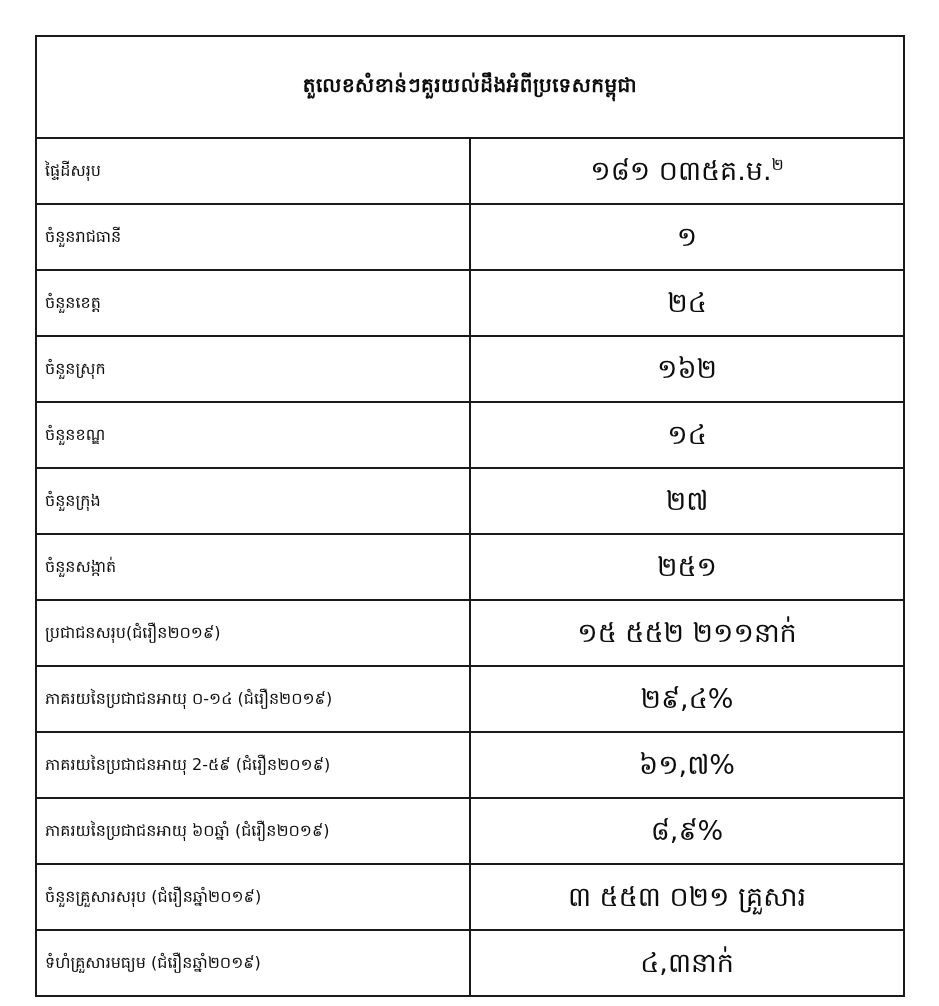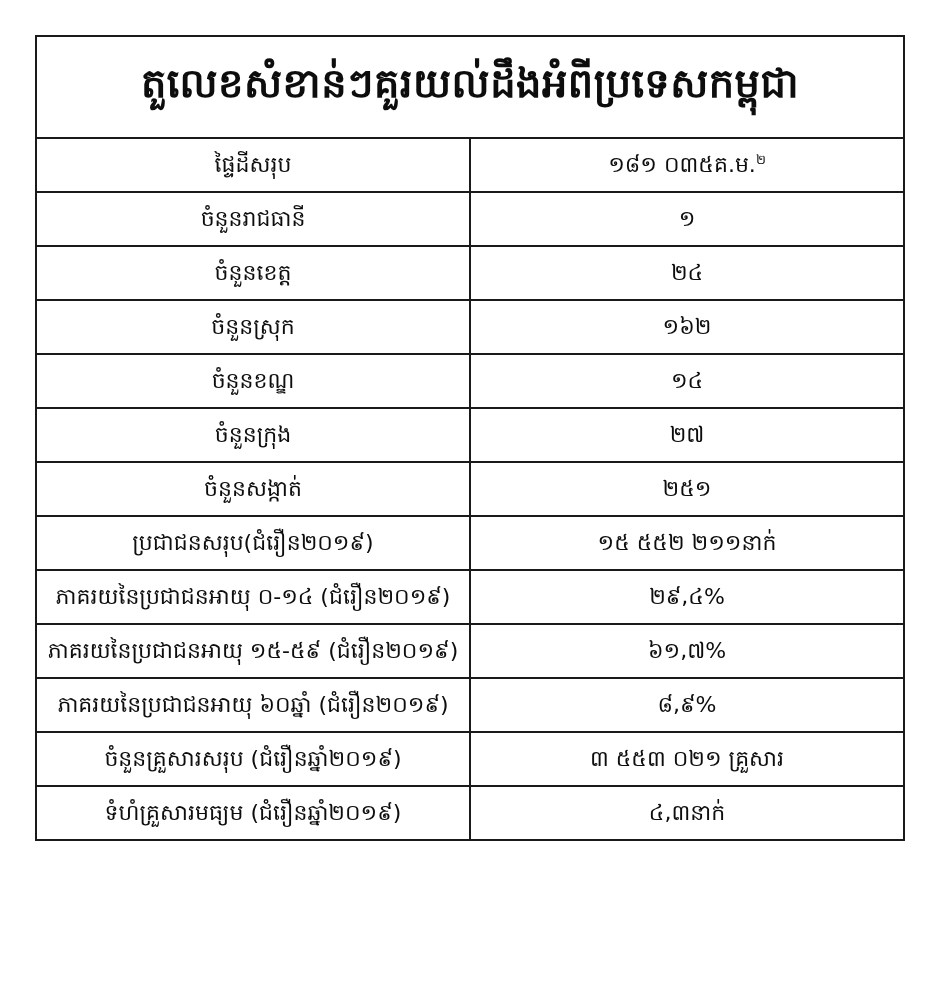--- a/index.html
+++ b/index.html
@@ -24,40 +24,40 @@
     border-collapse: collapse;
     table-layout: fixed;
   }
   table.stats, table.stats th, table.stats td {
     border: 2px solid #1a1a1a;
   }
   th.title-cell {
     height: 92px;
     text-align: center;
     vertical-align: middle;
-    font-size: 40px;
+    font-size: 20px;
     font-weight: bold;
     letter-spacing: 0.5px;
     padding: 4px 10px;
     border-radius: 12px;
   }
   td.label-cell {
     width: 56%;
     height: 40px;
-    text-align: center;
+    text-align: left;
     vertical-align: middle;
-    font-size: 22px;
-    padding: 6px 8px;
+    font-size: 16px;
+    padding: 12px 8px;
     line-height: 1.25;
   }
   td.value-cell {
     width: 44%;
     text-align: center;
     vertical-align: middle;
-    font-size: 22px;
+    font-size: 27px;
     padding: 10px 8px;
     line-height: 1.25;
   }
   sup.sup {
     font-size: 0.6em;
     line-height: 0;
   }
 </style>
 </head>
 <body>
@@ -113,21 +113,21 @@
   </tr>
 
 
 
   <tr>
     <td class="label-cell"><span class="pre">ភាគរយនៃប្រជាជនអាយុ ០-១៤ (ជំរឿន២០១៩)</span><sup class="sup"></sup><span class="post"></span></td>
     <td class="value-cell"><span class="pre">២៩,៤%</span><sup class="sup"></sup><span class="post"></span></td>
   </tr>
 
   <tr>
-    <td class="label-cell"><span class="pre">ភាគរយនៃប្រជាជនអាយុ ១៥-៥៩ (ជំរឿន២០១៩)</span><sup class="sup"></sup><span class="post"></span></td>
+    <td class="label-cell"><span class="pre">ភាគរយនៃប្រជាជនអាយុ 2-៥៩ (ជំរឿន២០១៩)</span><sup class="sup"></sup><span class="post"></span></td>
     <td class="value-cell"><span class="pre">៦១,៧%</span><sup class="sup"></sup><span class="post"></span></td>
   </tr>
 
   <tr>
     <td class="label-cell"><span class="pre">ភាគរយនៃប្រជាជនអាយុ ៦០ឆ្នាំ (ជំរឿន២០១៩)</span><sup class="sup"></sup><span class="post"></span></td>
     <td class="value-cell"><span class="pre">៨,៩%</span><sup class="sup"></sup><span class="post"></span></td>
   </tr>
 
 
 

